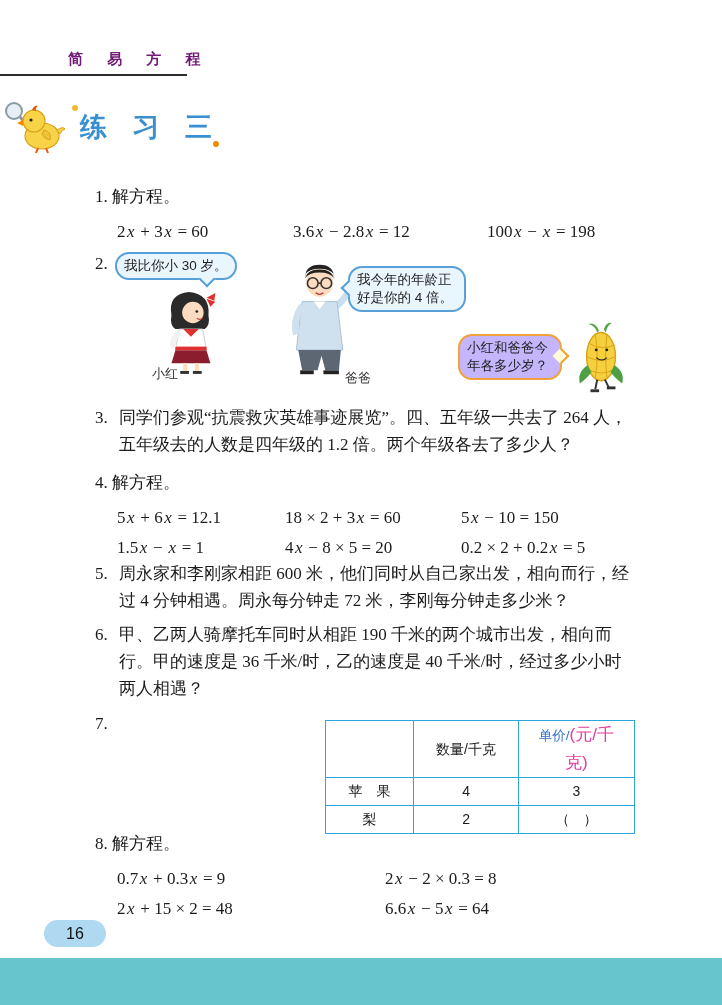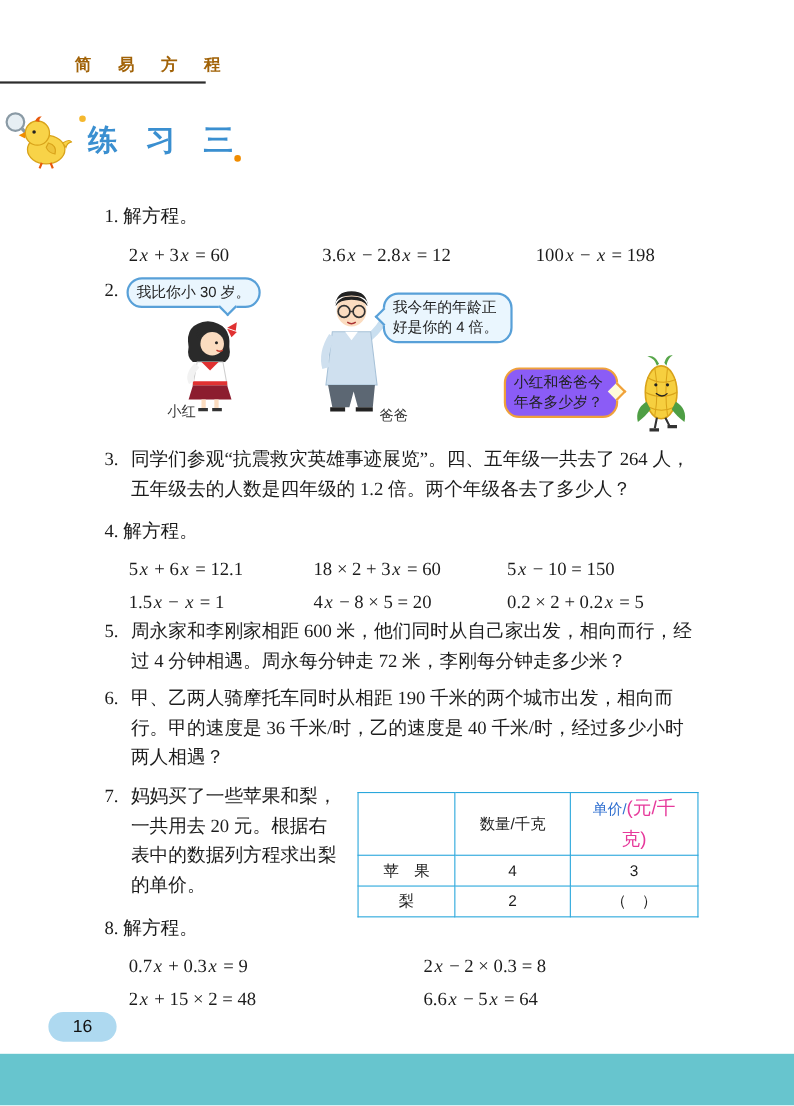--- a/index.html
+++ b/index.html
@@ -2,21 +2,21 @@
 <html><head>
 <meta charset="utf-8">
 <style>
   html,body{margin:0;padding:0;}
   body{width:722px;height:1005px;background:#fff;}
   .page{position:relative;width:722px;height:1005px;background:#ffffff;overflow:hidden;
         font-family:"Liberation Serif","DejaVu Serif",serif;color:#1c1c1c;}
 
   
   .header{position:absolute;top:50px;left:0;}
-  .unit-title{display:block;margin-left:68px;color:#a16207;font-weight:bold;font-size:15px;
+  .unit-title{display:block;margin-left:68px;color:#701a75;font-weight:bold;font-size:15px;
               letter-spacing:10px;font-family:"Liberation Sans","DejaVu Sans",sans-serif;white-space:nowrap;}
   .header-rule{margin-top:5px;width:187px;height:0;border-top:2px solid #2c2c2c;}
 
   
   .title-row{position:absolute;top:96px;left:0;width:100%;height:62px;display:flex;
              align-items:center;justify-content:flex-start;gap:14px;}
   .exercise-title{position:relative;color:#3a8fd0;font-size:27px;font-weight:bold;letter-spacing:9px;
                   font-family:"Liberation Sans","DejaVu Sans",sans-serif;white-space:nowrap;}
   .deco-dot{position:absolute;width:6px;height:6px;border-radius:50%;background:#f5b82e;}
   .deco-dot.d1{top:-4px;left:-8px;}
@@ -43,21 +43,21 @@
   
   .s2 .num{position:absolute;left:0;top:2px;}
   .bubble{position:absolute;border:2px solid #58a0d8;background:#eaf6fe;border-radius:14px;
           padding:3px 7px;font-size:13.5px;line-height:18px;color:#222;
           font-family:"Liberation Sans","DejaVu Sans",sans-serif;}
   .bubble .tail{position:absolute;width:10px;height:10px;background:#eaf6fe;transform:rotate(45deg);}
   .girl-bubble{left:20px;top:4px;white-space:nowrap;}
   .girl-bubble .tail{bottom:-7px;right:22px;border-right:2px solid #58a0d8;border-bottom:2px solid #58a0d8;}
   .dad-bubble{left:253px;top:18px;width:100px;}
   .dad-bubble .tail{left:-7px;top:14px;border-left:2px solid #58a0d8;border-bottom:2px solid #58a0d8;}
-  .corn-bubble{left:363px;top:86px;width:86px;border-color:#f0a13a;background:#8b5cf6;}
+  .corn-bubble{left:363px;top:86px;width:86px;border-color:#f0a13a;background:#c4b5fd;}
   .corn-bubble .tail{right:-7px;top:14px;background:#fffbd9;border-top:2px solid #f0a13a;border-right:2px solid #f0a13a;}
   .girl-art{position:absolute;left:55px;top:38px;}
   .dad-art{position:absolute;left:180px;top:12px;}
   .corn-art{position:absolute;left:477px;top:74px;}
   .char-label{position:absolute;font-size:13px;color:#333;}
   .girl-label{left:57px;top:112px;}
   .dad-label{left:250px;top:116px;}
 
   
   .p7text{width:218px;}
@@ -211,21 +211,20 @@
   </section>
 
   <section class="sec s6 flexp">
     <span class="p-num">6.</span>
     <p class="p-text">甲、乙两人骑摩托车同时从相距 190 千米的两个城市出发，相向而行。甲的速度是 36 千米/时，乙的速度是 40 千米/时，经过多少小时两人相遇？</p>
   </section>
 
   <section class="sec s7">
     <div class="flexp p7text">
       <span class="p-num">7.</span>
-      <p class="p-text">妈妈买了一些苹果和梨，一共用去 20 元。根据右表中的数据列方程求出梨的单价。</p>
     </div>
     <table class="price-table">
       <tbody>
           <tr>
         <td class="c1"></td>
         <td class="c2 th-blue">数量/千克</td>
         <td class="c3"><span class="th-blue">单价/</span><span class="th-magenta">(元/千克)</span></td>
       </tr>
       <tr>
         <td class="c1">苹　果</td>

